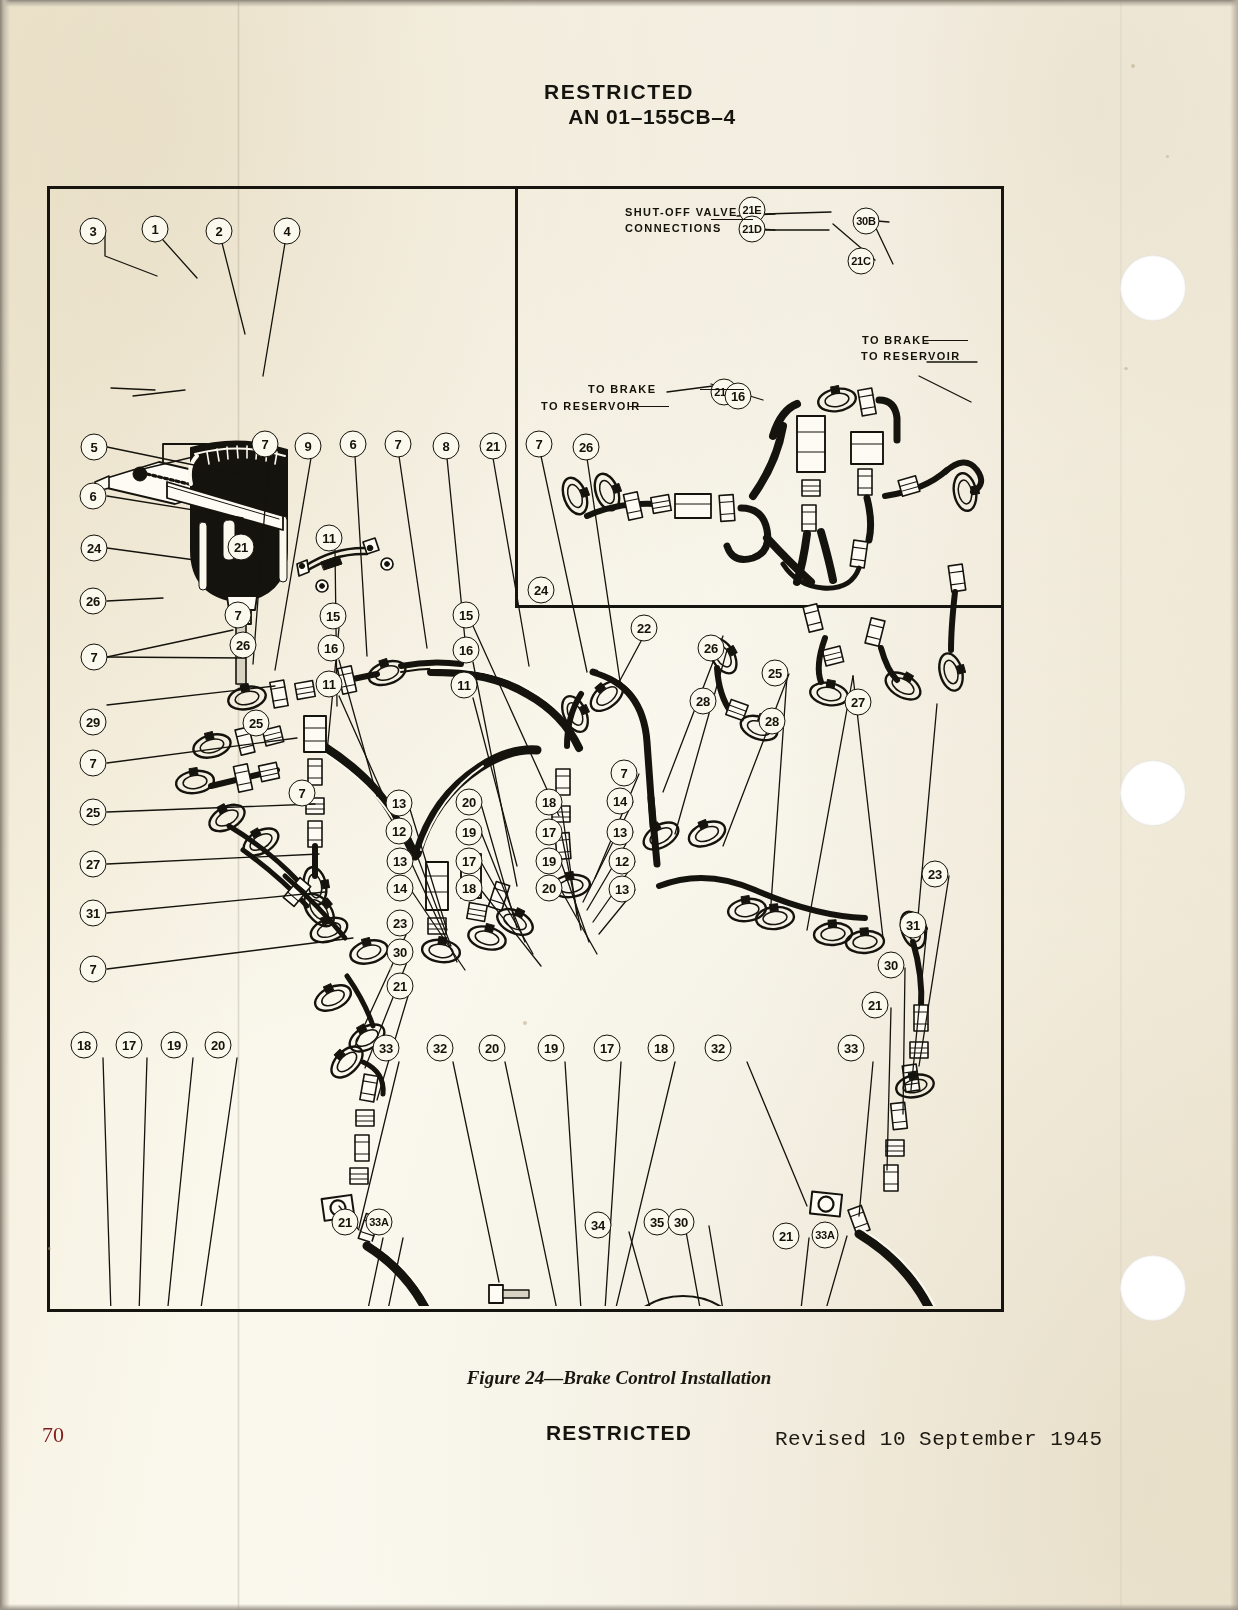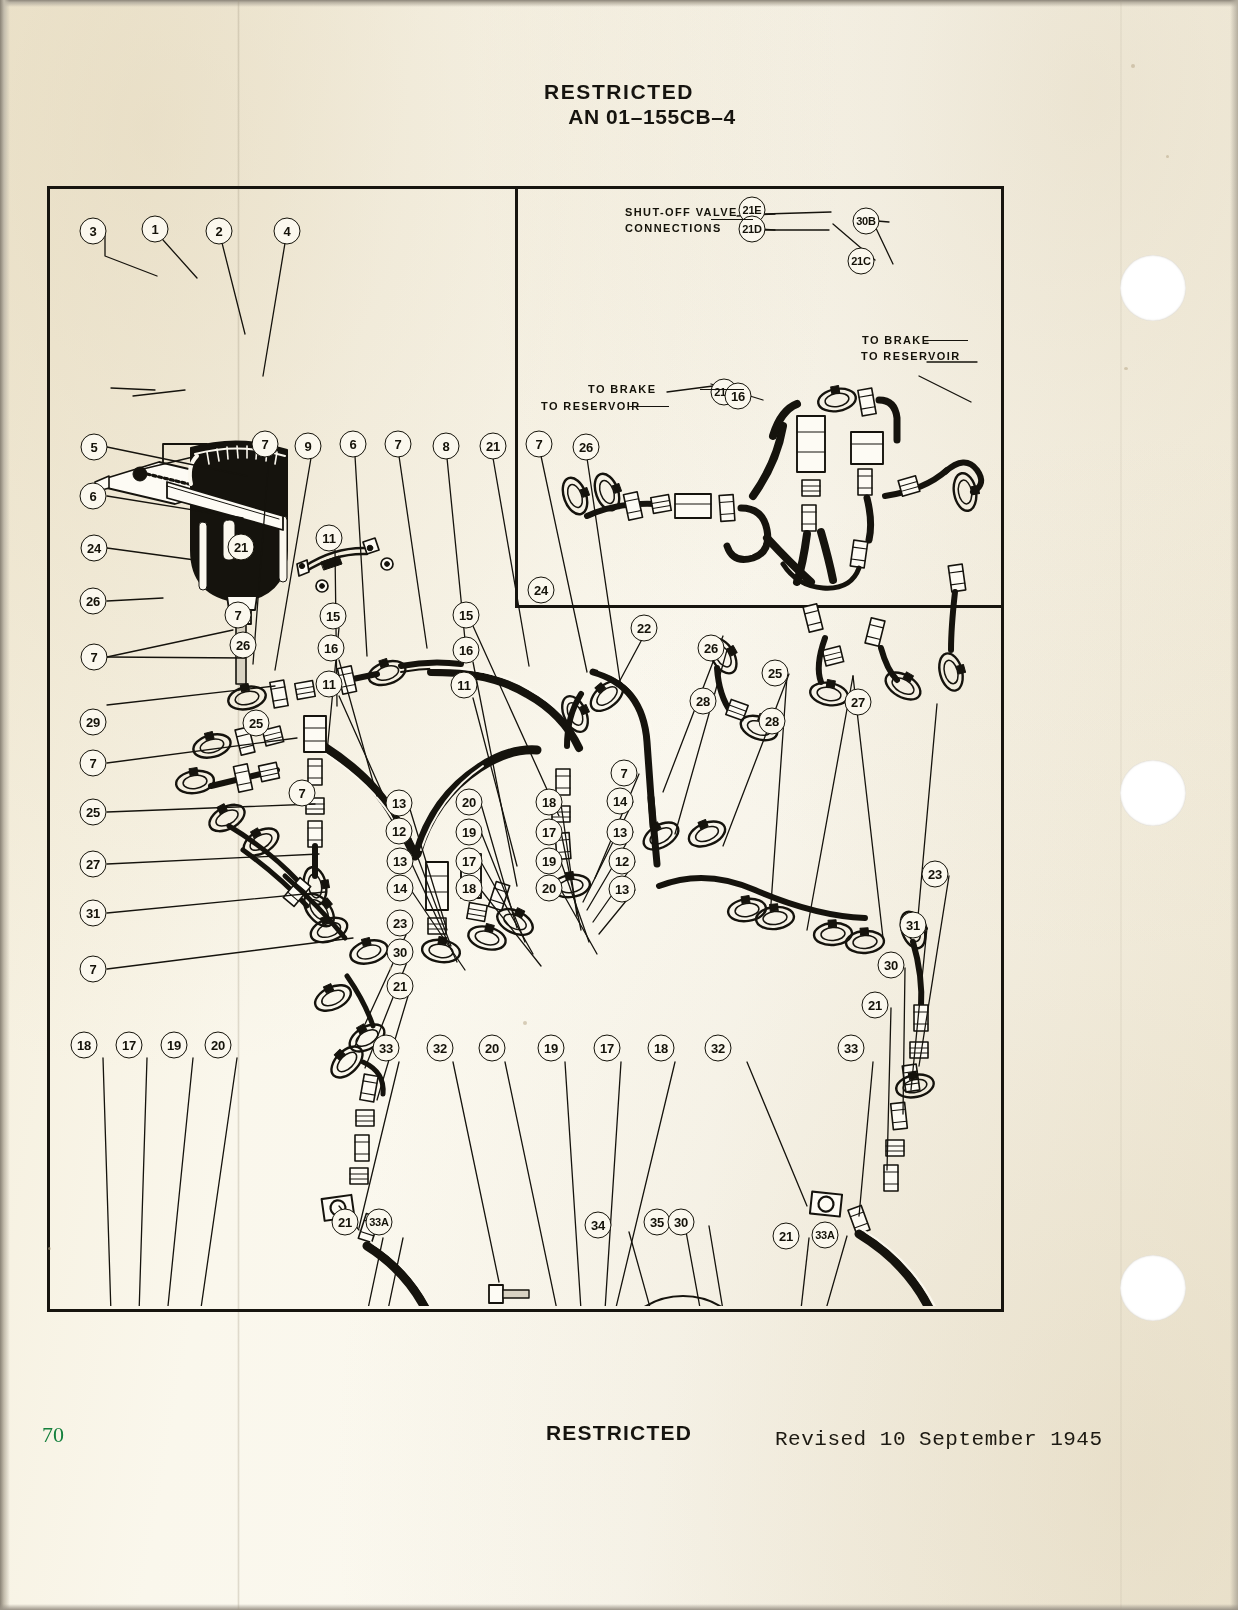--- a/index.html
+++ b/index.html
@@ -66,21 +66,21 @@
 
   
   .ilab{position:absolute;color:#141209;font-size:11px;font-weight:bold;
     letter-spacing:1.4px;white-space:nowrap;font-family:"Liberation Sans",sans-serif;}
 
   
   .caption{position:absolute;width:1238px;text-align:center;
     font-family:"Liberation Serif",serif;font-style:italic;font-weight:bold;
     font-size:19px;color:#191710;}
   .foot-page{position:absolute;font-family:"Liberation Serif",serif;
-    font-size:22px;color:#15803d;text-align:center;}
+    font-size:22px;color:#7f1d1d;text-align:center;}
   .foot-restricted{position:absolute;width:1238px;text-align:center;
     font-weight:bold;font-size:21px;letter-spacing:1.2px;color:#16140f;}
   .foot-rev{position:absolute;font-family:"Liberation Mono",monospace;
     font-size:21px;color:#1d1a12;letter-spacing:.5px;white-space:nowrap;}
 
   
   .speck{position:absolute;background:#b9a98a;border-radius:50%;opacity:.55;}
 </style>
 </head>
 <body>
@@ -817,20 +817,21 @@
   <div class="ilab" style="left:588px;top:383px;">TO BRAKE</div>
   <div class="ilab" style="left:541px;top:400px;">TO RESERVOIR</div>
   <div class="ilab" style="left:862px;top:334px;">TO BRAKE</div>
   <div class="ilab" style="left:861px;top:350px;">TO RESERVOIR</div>
 
   <div style="position:absolute;left:700px;top:389px;width:44px;height:1px;background:#15130d;"></div>
   <div style="position:absolute;left:629px;top:406px;width:40px;height:1px;background:#15130d;"></div>
   <div style="position:absolute;left:928px;top:340px;width:40px;height:1px;background:#15130d;"></div>
   <div style="position:absolute;left:711px;top:219px;width:42px;height:1px;background:#15130d;"></div>
 
+  <div class="caption" style="top:1367px;">Figure 24—Brake Control Installation</div>
   <div class="foot-page" style="left:42px;top:1422px;">70</div>
   <div class="foot-restricted" style="top:1421px;">RESTRICTED</div>
   <div class="foot-rev" style="left:775px;top:1428px;">Revised 10 September 1945</div>
 
   <div class="speck" style="left:1131px;top:64px;width:4px;height:4px;"></div>
   <div class="speck" style="left:1166px;top:155px;width:3px;height:3px;"></div>
   <div class="speck" style="left:1124px;top:367px;width:4px;height:3px;"></div>
   <div class="speck" style="left:523px;top:1021px;width:4px;height:4px;"></div>
   <div class="speck" style="left:389px;top:967px;width:3px;height:3px;"></div>
   <div class="speck" style="left:48px;top:1247px;width:3px;height:3px;"></div>

